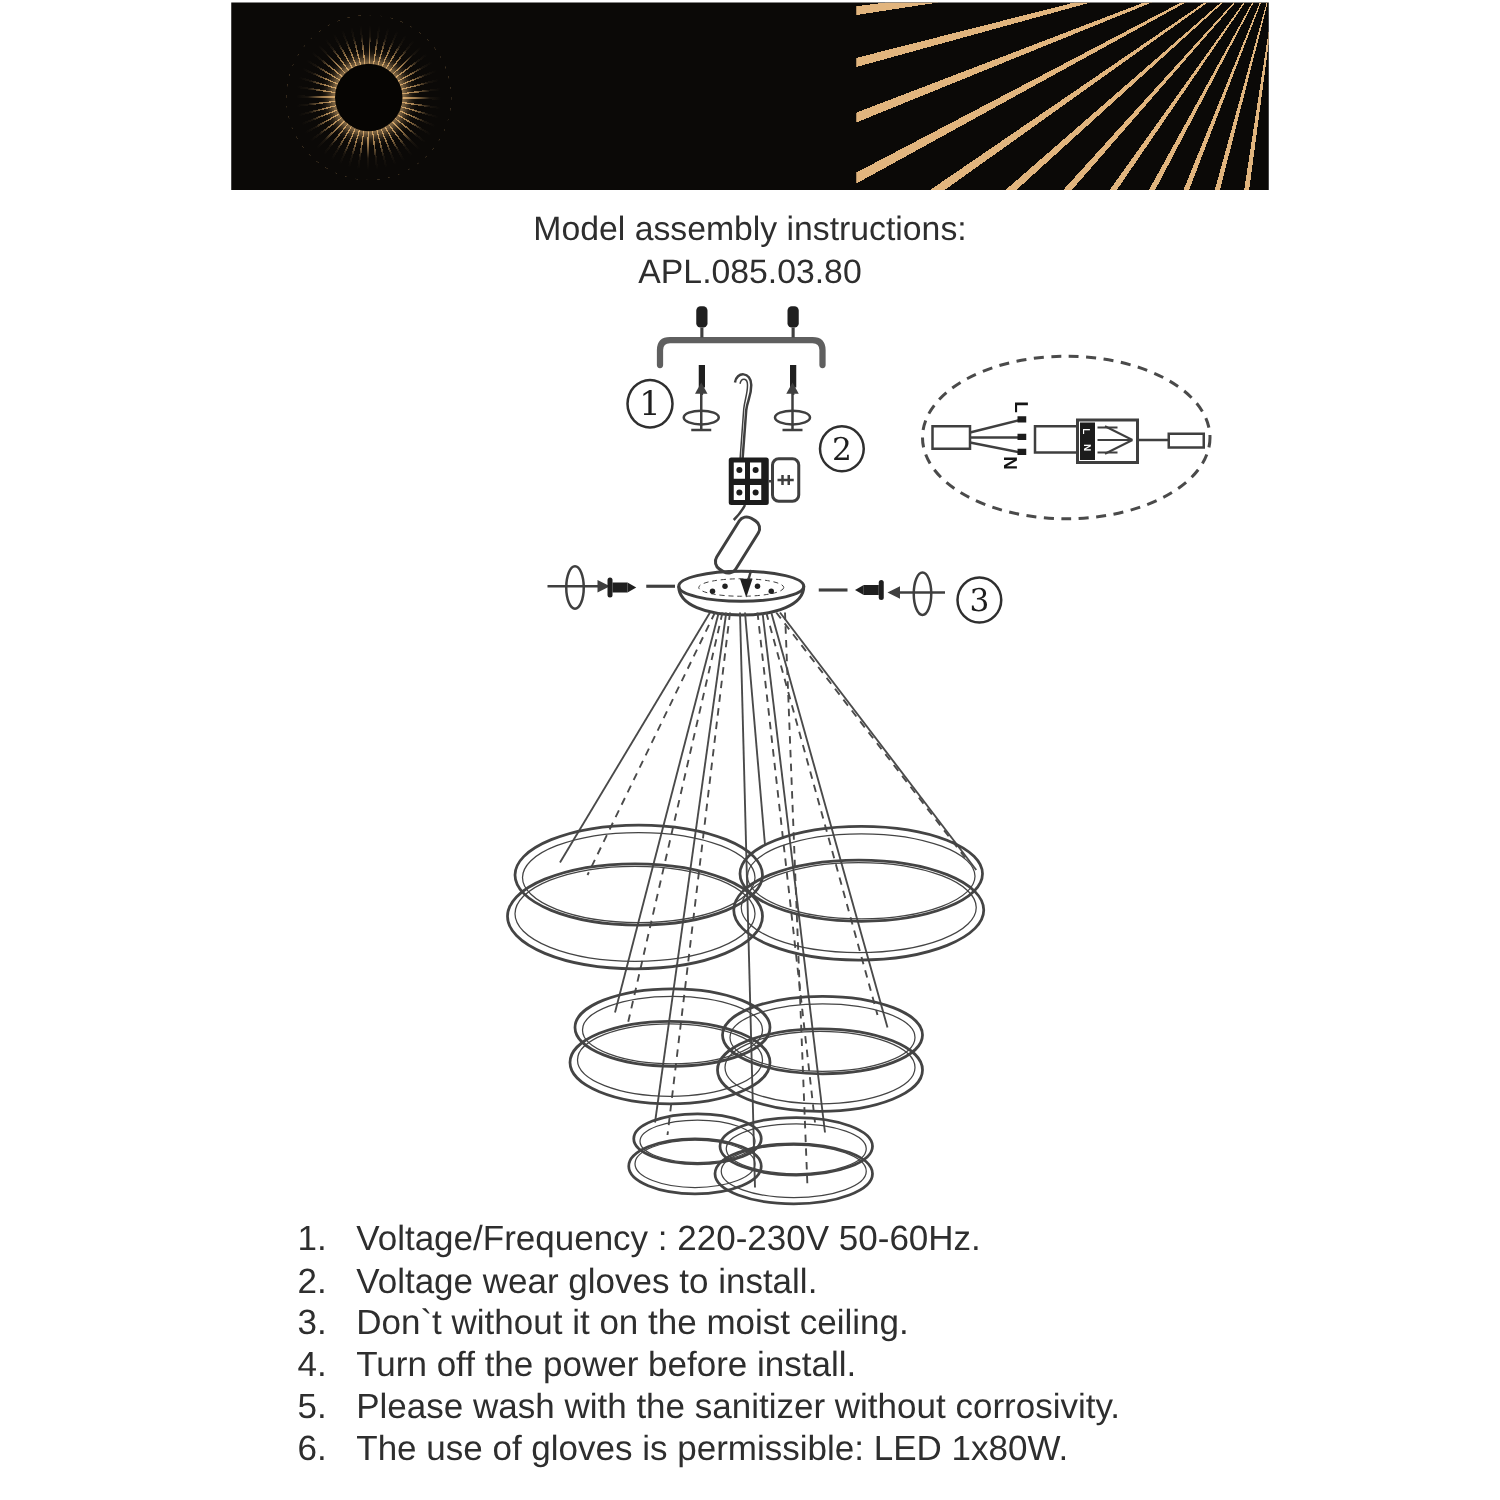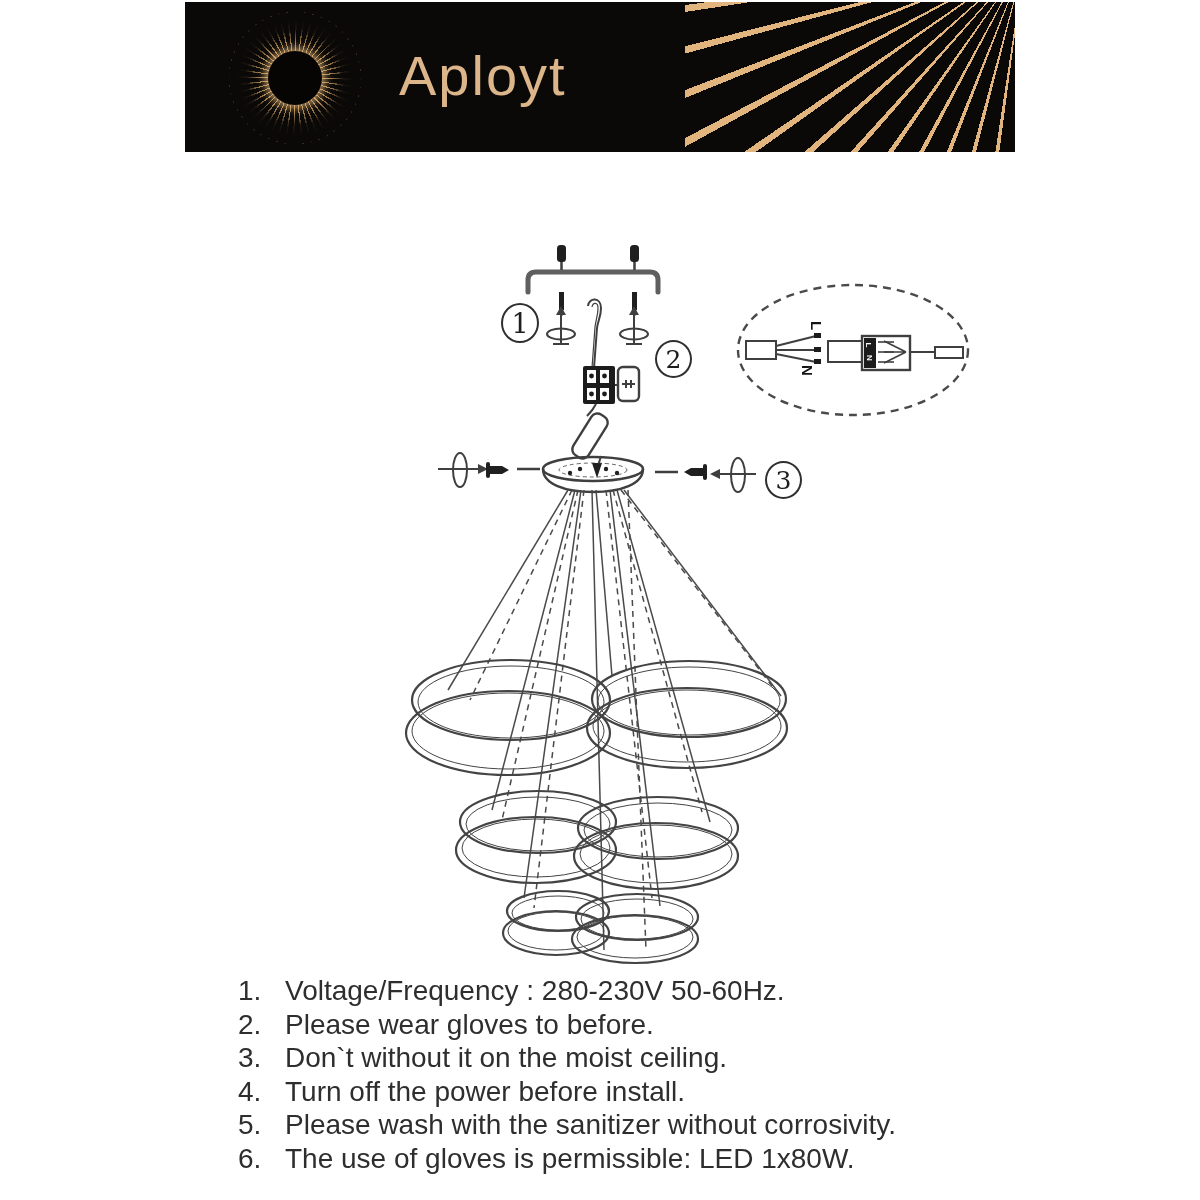--- a/index.html
+++ b/index.html
@@ -49,25 +49,26 @@
 </style>
 </head>
 <body>
 
 <div class="page">
 
   <div class="banner">
     <div class="burst"></div>
     <div class="burst-fade"></div>
     <div class="burst-core"></div>
-    <div class="brand">Aployt</div>
     <div class="corner-rays"></div>
   </div>
 
   <div class="title-block">
+    <div class="title-line">Model assembly instructions:</div>
+    <div class="title-line">APL.085.03.80</div>
   </div>
 
   <svg class="diagram" viewBox="0 0 1200 1200" fill="none" stroke="#3f3f3f" stroke-width="2">
 
     <g>
       <path d="M528,292 v-12 q0,-8 8,-8 h114 q8,0 8,8 v12" stroke="#5f5f5f" stroke-width="5" stroke-linecap="round"></path>
 
       <rect x="557" y="245" width="9" height="17" rx="3.5" fill="#1f1f1f" stroke="none"></rect>
       <line x1="561.5" y1="262" x2="561.5" y2="270" stroke-width="2.5"></line>
       <rect x="630" y="245" width="9" height="17" rx="3.5" fill="#1f1f1f" stroke="none"></rect>
@@ -233,25 +234,25 @@
   <div class="badge badge3">3</div>
 
   <div class="wlabel wl-l">L</div>
   <div class="wlabel wl-n">N</div>
   <div class="clabel cl-l">L</div>
   <div class="clabel cl-n">N</div>
 
   <div class="instructions">
     <div class="inst-row">
       <span class="inst-num">1.</span>
-      <span class="inst-text">Voltage/Frequency : 280-230V 50-60Hz.</span>
+      <span class="inst-text">Voltage/Frequency : 220-230V 50-60Hz.</span>
     </div>
     <div class="inst-row">
       <span class="inst-num">2.</span>
-      <span class="inst-text">Please wear gloves to before.</span>
+      <span class="inst-text">Voltage wear gloves to install.</span>
     </div>
     <div class="inst-row">
       <span class="inst-num">3.</span>
       <span class="inst-text">Don`t without it on the moist ceiling.</span>
     </div>
     <div class="inst-row">
       <span class="inst-num">4.</span>
       <span class="inst-text">Turn off the power before install.</span>
     </div>
     <div class="inst-row">

